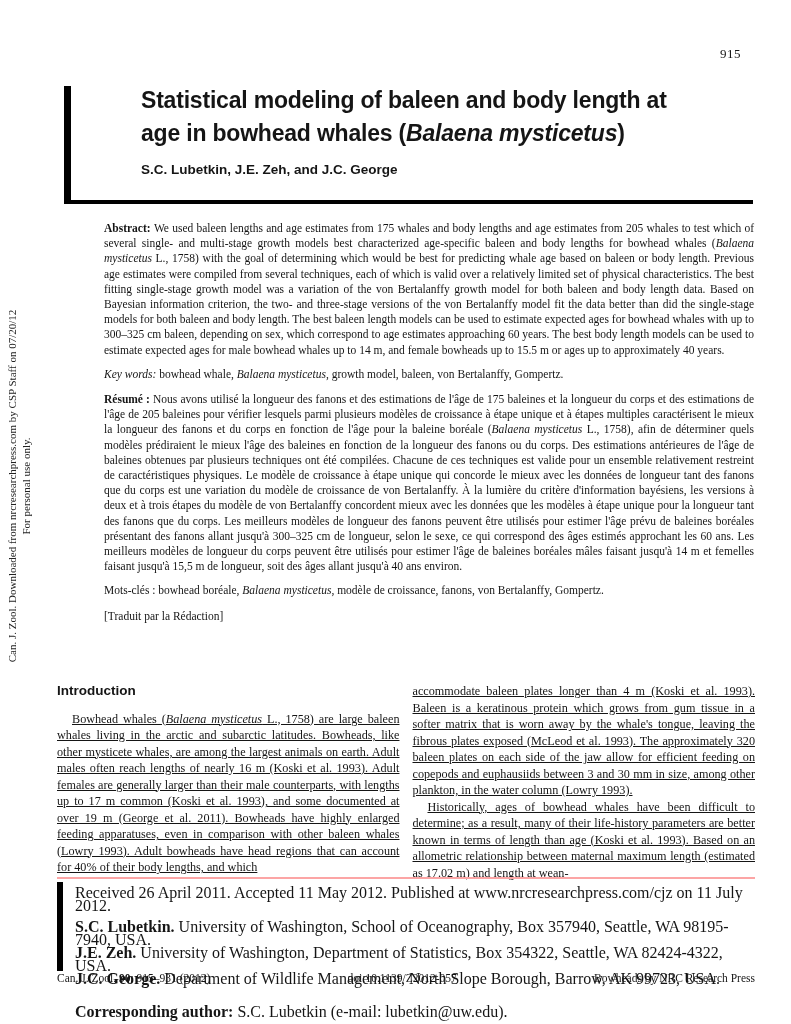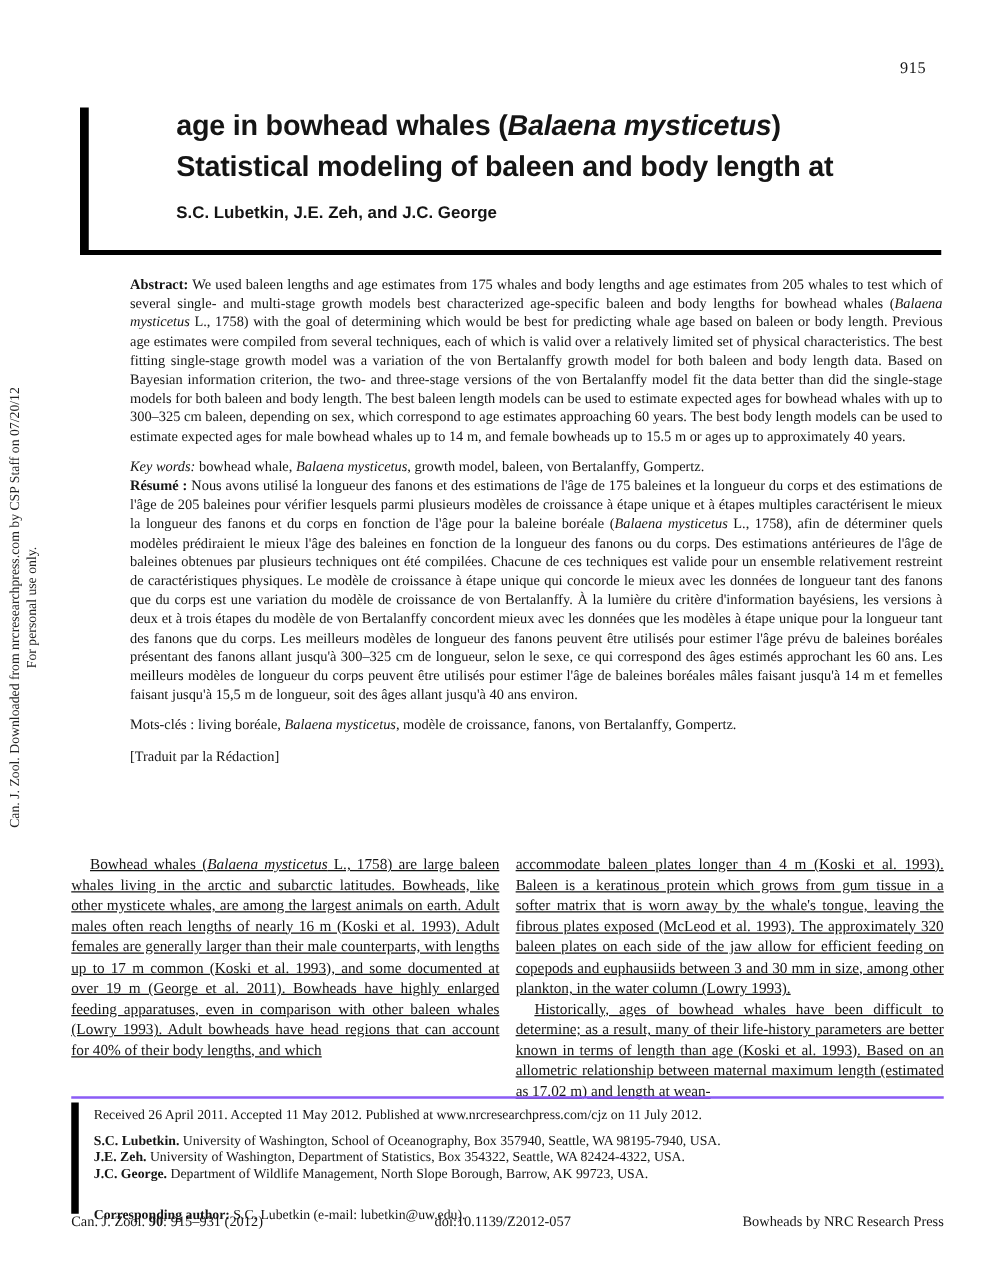--- a/index.html
+++ b/index.html
@@ -31,40 +31,40 @@
     position:absolute;left:141px;top:162px;
     font-family:"Liberation Sans",sans-serif;font-weight:bold;font-size:13.5px;
   }
   
   .abstract-wrap{
     position:absolute;left:104px;top:221px;width:650px;
     font-size:11.5px;line-height:15.2px;text-align:justify;
   }
   .abstract-wrap p{margin:0;}
   .abstract-wrap .kw{margin-top:9px;text-align:left;}
-  .abstract-wrap .resume{}
+  .abstract-wrap .resume{margin-top:10px;}
   .abstract-wrap .traduit{margin-top:10px;text-align:left;}
   
   .columns{
     position:absolute;left:57px;top:683px;width:698px;
     display:flex;gap:13px;
     font-size:12.2px;line-height:16.5px;text-align:justify;
   }
   .col{width:343px;}
   .section-heading{
     font-family:"Liberation Sans",sans-serif;font-weight:bold;
     font-size:13.5px;margin:0 0 11px 0;text-align:left;
   }
   .columns p{margin:0;text-decoration:underline;}
   .indent{text-indent:15px;}
   
   .footnote{
     position:absolute;left:57px;top:877px;width:698px;
-    border-top:2px solid #8b5cf6;
-    font-size:11px;line-height:13px;
+    border-top:2px solid #fca5a5;
+    font-size:16px;line-height:13px;
   }
   .footnote-bar{position:absolute;left:0;top:3px;width:6px;height:89px;background:#000;}
   .footnote-content{padding:7px 0 0 18px;}
   .footnote-content .received{margin:0 0 8px 0;}
   .footnote-content .affil{margin:0;}
   .footnote-content .corresponding{margin:20px 0 0 0;}
   
   .footer-line{
     position:absolute;left:57px;top:972px;width:698px;
     display:flex;justify-content:space-between;font-size:11.5px;
@@ -78,36 +78,37 @@
 
 <div class="sidebar-stamp">
   <div>Can. J. Zool. Downloaded from nrcresearchpress.com by CSP Staff on 07/20/12</div>
   <div>For personal use only.</div>
 </div>
 
 <div class="title-bar"></div>
 <div class="top-rule"></div>
 
 <h1 class="article-title">
+  <div><span>Statistical modeling of baleen and body length at</span></div>
   <div><span>age in bowhead whales (</span><span style="font-style: italic;">Balaena mysticetus</span><span>)</span></div>
-  <div><span>Statistical modeling of baleen and body length at</span></div>
 </h1>
 
 <div class="authors">S.C. Lubetkin, J.E. Zeh, and J.C. George</div>
 
 <div class="abstract-wrap">
   <p><span class="b">Abstract: </span><span>We used baleen lengths and age estimates from 175 whales and body lengths and age estimates from 205 whales to test which of several single- and multi-stage growth models best characterized age-specific baleen and body lengths for bowhead whales (</span><span style="font-style: italic;">Balaena mysticetus</span><span> L., 1758) with the goal of determining which would be best for predicting whale age based on baleen or body length. Previous age estimates were compiled from several techniques, each of which is valid over a relatively limited set of physical characteristics. The best fitting single-stage growth model was a variation of the von Bertalanffy growth model for both baleen and body length data. Based on Bayesian information criterion, the two- and three-stage versions of the von Bertalanffy model fit the data better than did the single-stage models for both baleen and body length. The best baleen length models can be used to estimate expected ages for bowhead whales with up to 300–325 cm baleen, depending on sex, which correspond to age estimates approaching 60 years. The best body length models can be used to estimate expected ages for male bowhead whales up to 14 m, and female bowheads up to 15.5 m or ages up to approximately 40 years.</span></p>
   <p class="kw"><span style="font-style: italic;">Key words: </span><span>bowhead whale, </span><span style="font-style: italic;">Balaena mysticetus</span><span>, growth model, baleen, von Bertalanffy, Gompertz.</span></p>
   <p class="resume"><span class="b">Résumé : </span><span>Nous avons utilisé la longueur des fanons et des estimations de l'âge de 175 baleines et la longueur du corps et des estimations de l'âge de 205 baleines pour vérifier lesquels parmi plusieurs modèles de croissance à étape unique et à étapes multiples caractérisent le mieux la longueur des fanons et du corps en fonction de l'âge pour la baleine boréale (</span><span style="font-style: italic;">Balaena mysticetus</span><span> L., 1758), afin de déterminer quels modèles prédiraient le mieux l'âge des baleines en fonction de la longueur des fanons ou du corps. Des estimations antérieures de l'âge de baleines obtenues par plusieurs techniques ont été compilées. Chacune de ces techniques est valide pour un ensemble relativement restreint de caractéristiques physiques. Le modèle de croissance à étape unique qui concorde le mieux avec les données de longueur tant des fanons que du corps est une variation du modèle de croissance de von Bertalanffy. À la lumière du critère d'information bayésiens, les versions à deux et à trois étapes du modèle de von Bertalanffy concordent mieux avec les données que les modèles à étape unique pour la longueur tant des fanons que du corps. Les meilleurs modèles de longueur des fanons peuvent être utilisés pour estimer l'âge prévu de baleines boréales présentant des fanons allant jusqu'à 300–325 cm de longueur, selon le sexe, ce qui correspond des âges estimés approchant les 60 ans. Les meilleurs modèles de longueur du corps peuvent être utilisés pour estimer l'âge de baleines boréales mâles faisant jusqu'à 14 m et femelles faisant jusqu'à 15,5 m de longueur, soit des âges allant jusqu'à 40 ans environ.</span></p>
-  <p class="kw"><span style=" margin-top: 29px;">Mots-clés : </span><span>living boréale, </span><span style="font-style: italic;">Balaena mysticetus</span><span>, modèle de croissance, fanons, von Bertalanffy, Gompertz.</span></p>
+  <p class="kw"><span style=" margin-top: 29px;">Mots-clés : </span><span>bowhead boréale, </span><span style="font-style: italic;">Balaena mysticetus</span><span>, modèle de croissance, fanons, von Bertalanffy, Gompertz.</span></p>
   <p class="traduit">[Traduit par la Rédaction]</p>
 </div>
 
 <div class="columns">
   <div class="col">
+    <h2 class="section-heading">Introduction</h2>
     <p class="indent"><span>Bowhead whales (</span><span style="font-style: italic;">Balaena mysticetus</span><span> L., 1758) are large baleen whales living in the arctic and subarctic latitudes. Bowheads, like other mysticete whales, are among the largest animals on earth. Adult males often reach lengths of nearly 16 m (Koski et al. 1993). Adult females are generally larger than their male counterparts, with lengths up to 17 m common (Koski et al. 1993), and some documented at over 19 m (George et al. 2011). Bowheads have highly enlarged feeding apparatuses, even in comparison with other baleen whales (Lowry 1993). Adult bowheads have head regions that can account for 40% of their body lengths, and which</span></p>
   </div>
   <div class="col">
     <p><span>accommodate baleen plates longer than 4 m (Koski et al. 1993). Baleen is a keratinous protein which grows from gum tissue in a softer matrix that is worn away by the whale's tongue, leaving the fibrous plates exposed (McLeod et al. 1993). The approximately 320 baleen plates on each side of the jaw allow for efficient feeding on copepods and euphausiids between 3 and 30 mm in size, among other plankton, in the water column (Lowry 1993).</span></p>
     <p class="indent"><span>Historically, ages of bowhead whales have been difficult to determine; as a result, many of their life-history parameters are better known in terms of length than age (Koski et al. 1993). Based on an allometric relationship between maternal maximum length (estimated as 17.02 m) and length at wean-</span></p>
   </div>
 </div>
 
 <div class="footnote">
   <div class="footnote-bar"></div>

